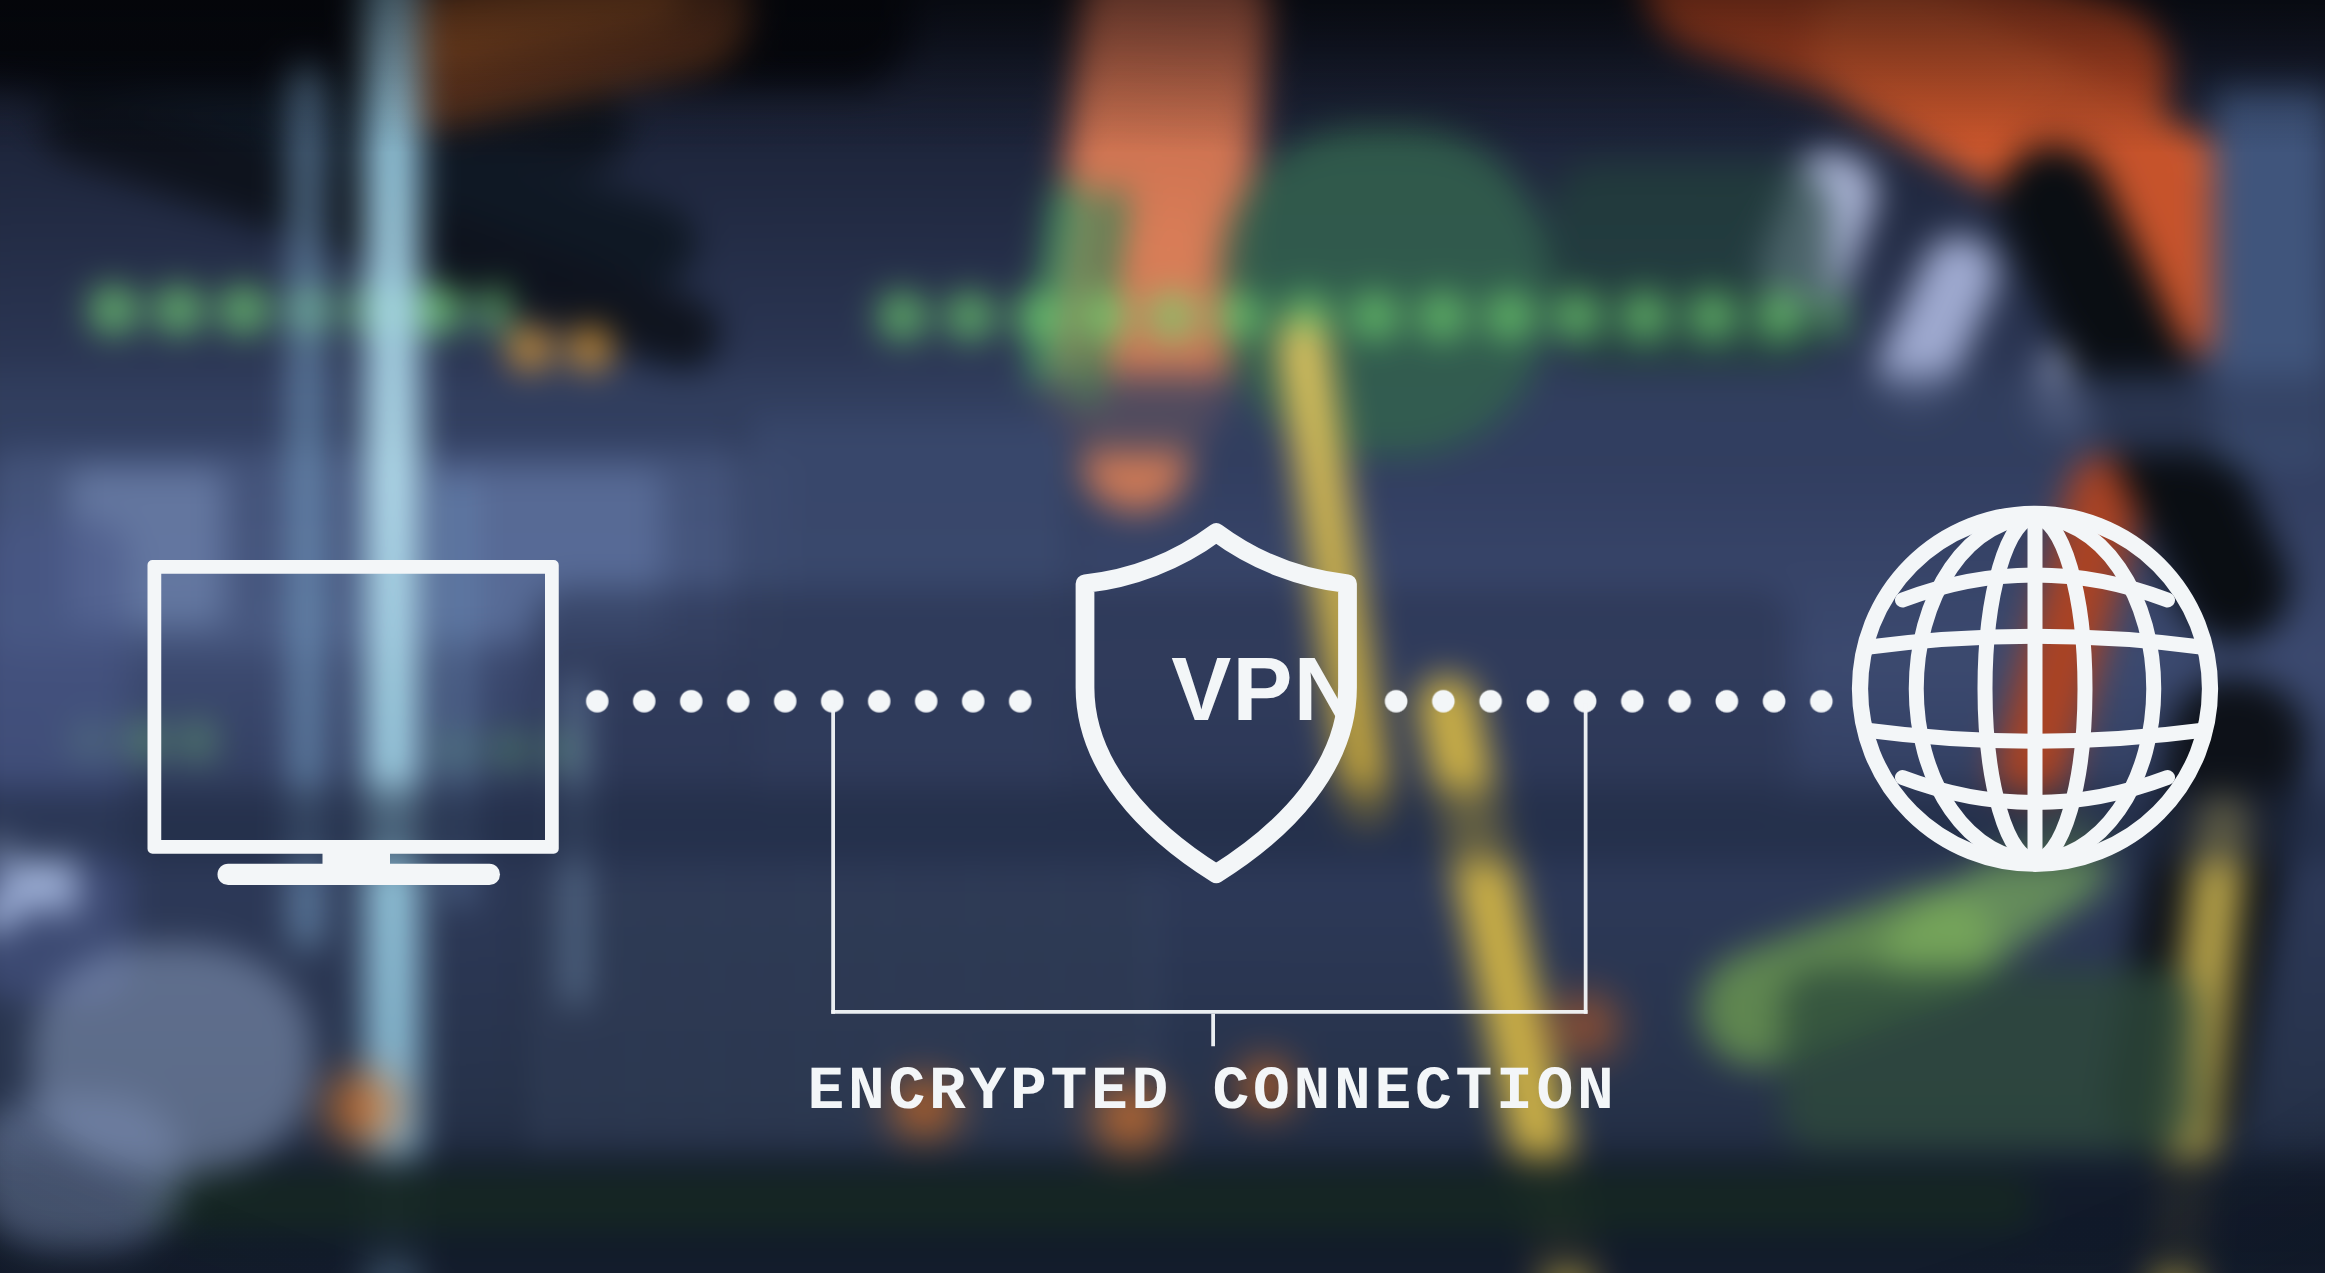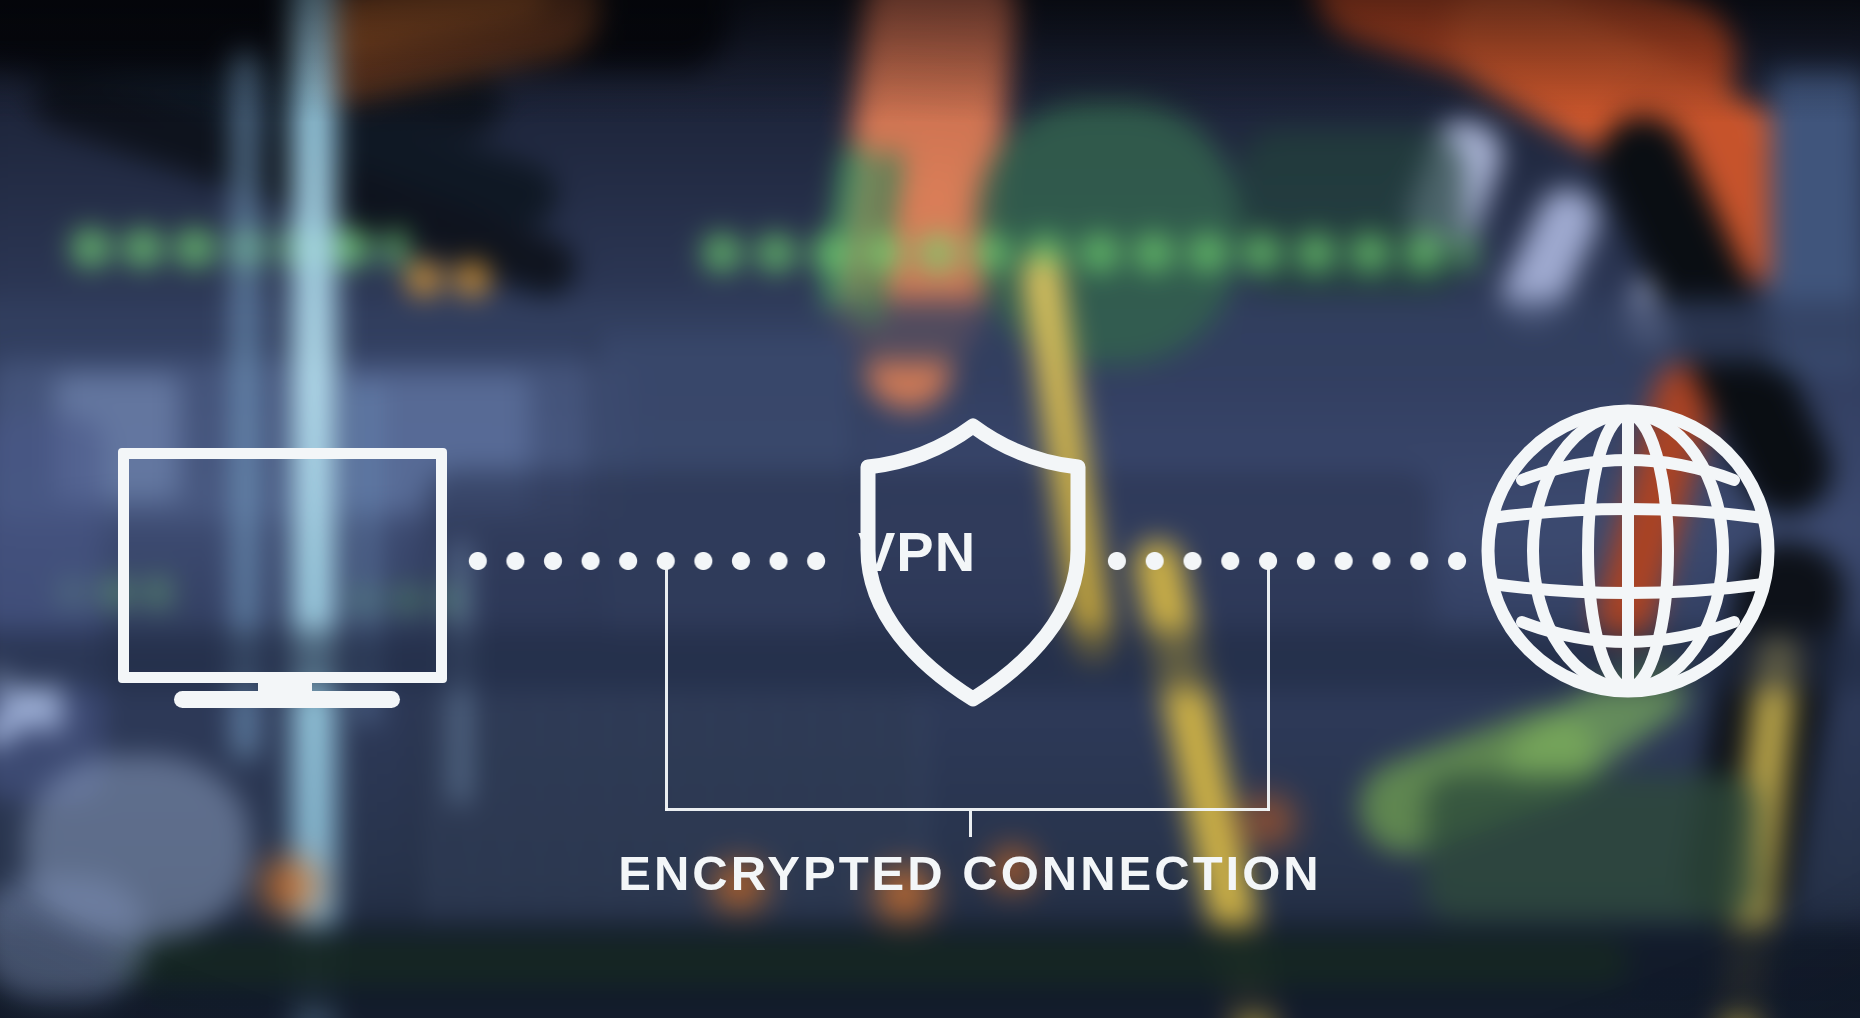--- a/index.html
+++ b/index.html
@@ -89,29 +89,29 @@
   .ov{position:absolute;color:var(--overlay_white,#f3f6f8);}
   #monitor{left:118px;top:448px;width:329px;height:235px;border:11px solid var(--overlay_white,#f3f6f8);border-radius:4px;box-sizing:border-box;background:transparent;}
   #monitor-neck{left:258px;top:681px;width:54px;height:13px;background:var(--overlay_white,#f3f6f8);}
   #monitor-base{left:174px;top:691px;width:226px;height:17px;background:var(--overlay_white,#f3f6f8);border-radius:9px;}
   .dotline{height:20px;background-repeat:repeat-x;}
   #dots-left{left:459px;top:551px;width:377px;
     background-image:radial-gradient(circle,var(--overlay_white,#f3f6f8) 0 8.5px,rgba(244,247,249,0) 9.5px);background-size:37.6px 20px;}
   #dots-right{left:1098px;top:551px;width:379px;
     background-image:radial-gradient(circle,var(--overlay_white,#f3f6f8) 0 8.5px,rgba(244,247,249,0) 9.5px);background-size:37.8px 20px;}
   #shield-svg,#globe-svg{position:absolute;left:0;top:0;overflow:visible;}
-  #vpn-label{left:858px;top:512px;width:230px;height:80px;line-height:80px;text-align:left;
-    font-weight:bold;font-size:56px;letter-spacing:1px;}
+  #vpn-label{left:858px;top:512px;width:230px;height:80px;line-height:80px;text-align:right;
+    font-weight:bold;font-size:72px;letter-spacing:1px;}
   .bracket{background:var(--overlay_white,#f3f6f8);opacity:.96;}
   #bracket-left{left:665px;top:563px;width:3px;height:248px;}
   #bracket-right{left:1267px;top:563px;width:3px;height:248px;}
   #bracket-bottom{left:665px;top:808px;width:605px;height:3px;}
   #bracket-tick{left:969px;top:811px;width:3px;height:26px;}
   #caption{left:570px;top:845px;width:800px;text-align:center;
-    font-family:Liberation Sans, sans-serif;font-weight:bold;
+    font-family:Liberation Mono, monospace;font-weight:bold;
     font-size:49px;letter-spacing:3px;white-space:nowrap;}
 </style>
 </head>
 <body>
 
 <div id="stage">
 
   <div id="bg">
     <i class="bb" id="b1"></i>
       <i class="bb" id="b2"></i>

